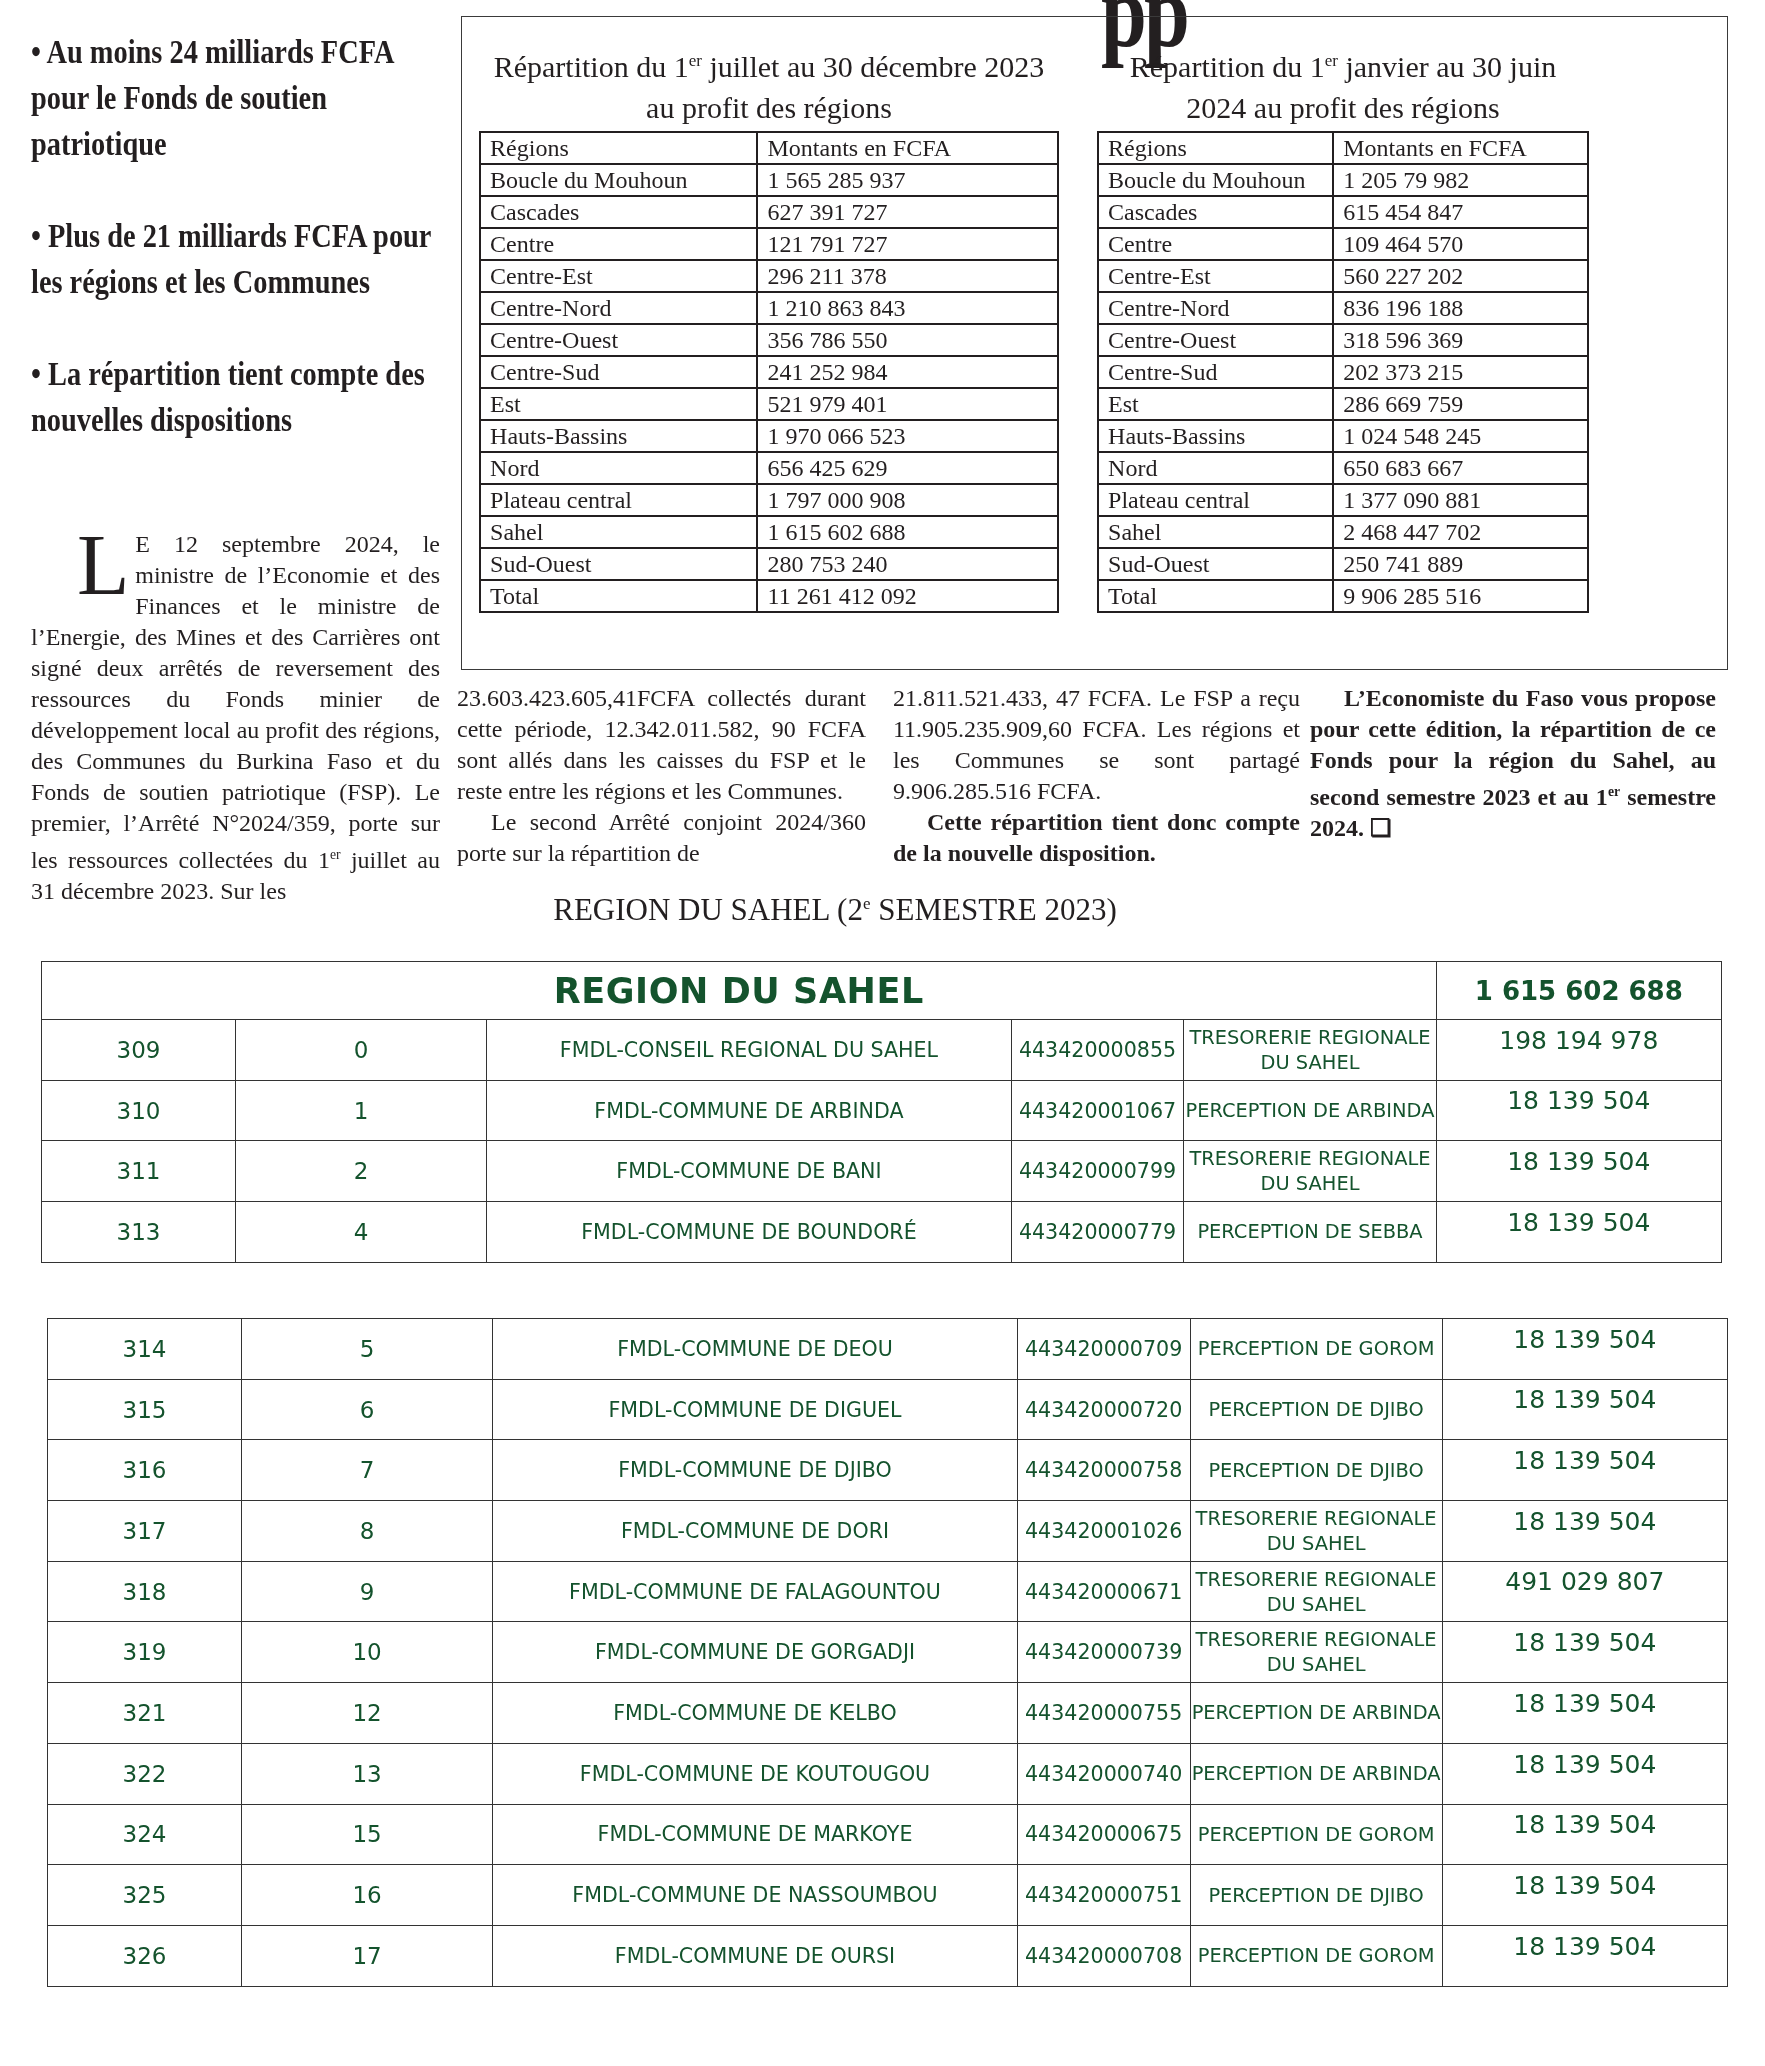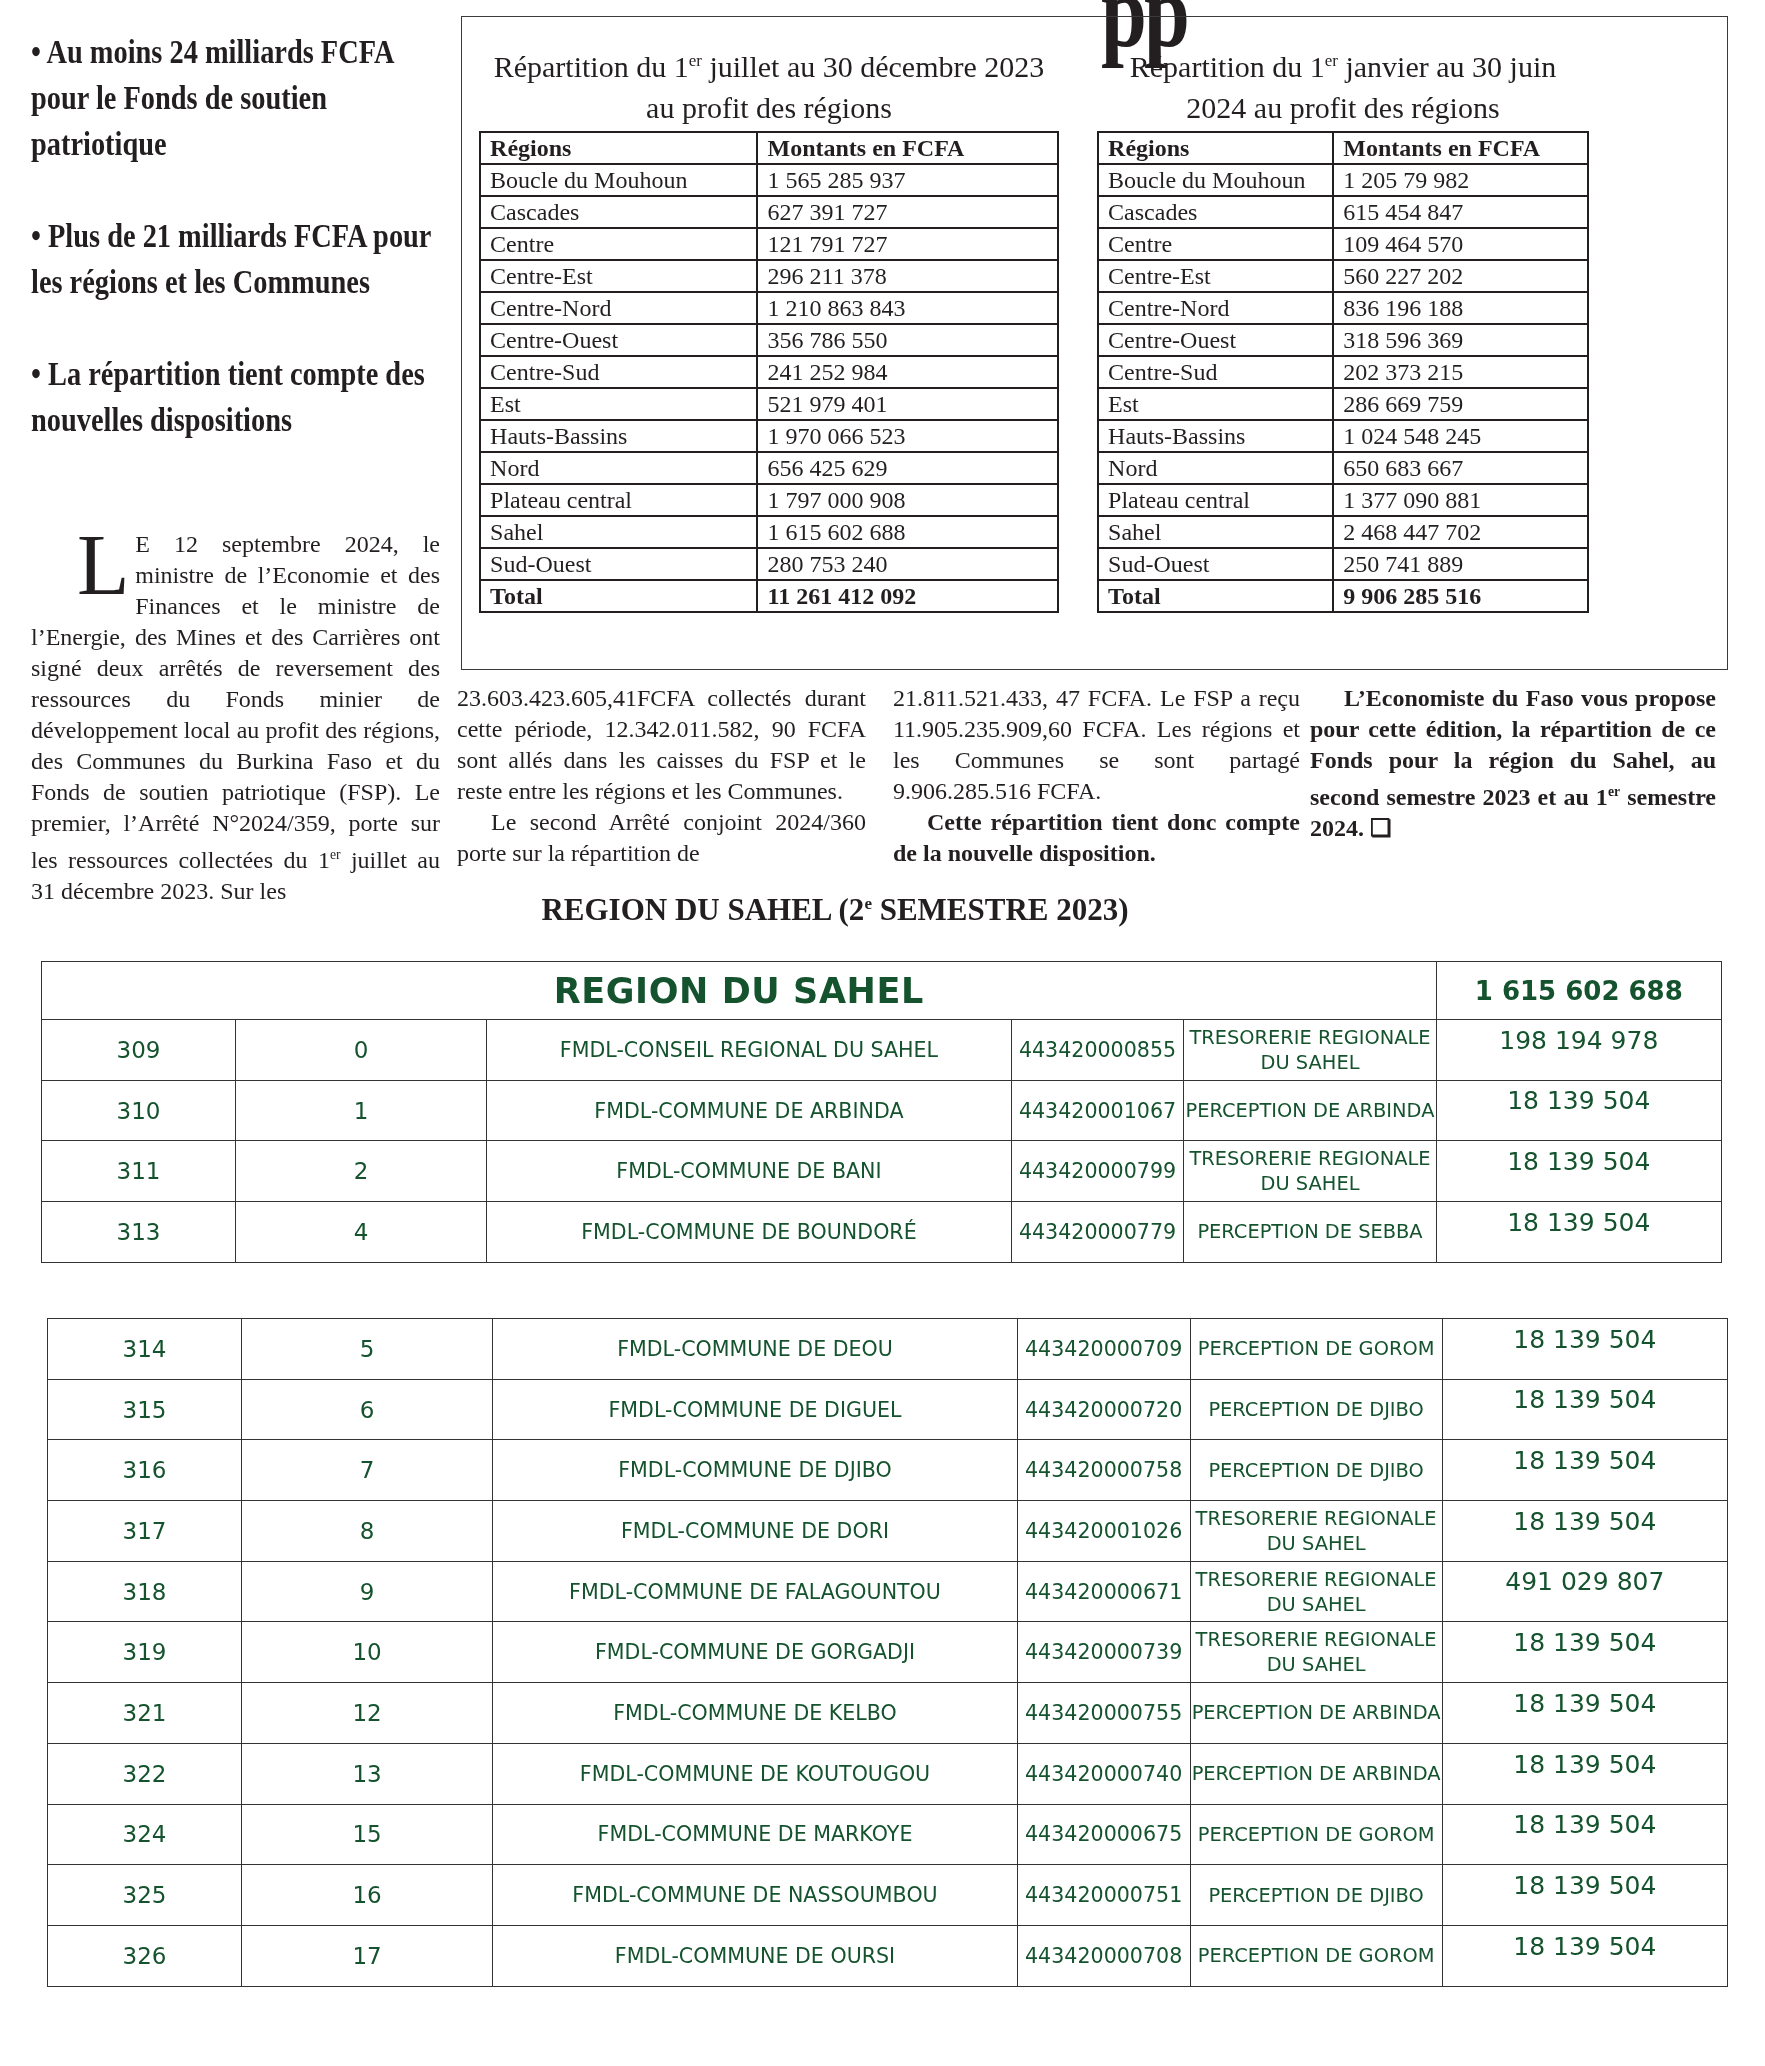--- a/index.html
+++ b/index.html
@@ -12,35 +12,35 @@
   .bullet { font-family:"Liberation Serif", serif; font-weight:bold; font-size:33px; line-height:46px; margin-bottom:46px; transform:scaleX(0.86); transform-origin:left top; width:486px; }
 
   .box { position:absolute; left:461px; top:16px; width:1265px; height:652px; border:1.7px solid #3a3a3a; }
   .tblwrap { position:absolute; top:23px; }
   .tblwrap.left { left:17px; width:580px; }
   .tblwrap.right { left:635px; width:492px; }
   .tbltitle { font-family:"Liberation Serif", serif; font-weight:normal; font-size:30px; line-height:41px; text-align:center; }
   .tbltitle sup { font-size:17px; }
   table.rep { border-collapse:collapse; width:100%; margin-top:3.4px; font-family:"Liberation Serif", serif; font-size:24px; }
   table.rep td, table.rep th { border:2.9px solid #231f20; height:30px; padding:0 9.1px; text-align:left; font-weight:normal; line-height:30px; }
-  table.rep th, table.rep tr.total td { font-weight:bold;margin-left:13px; }
+  table.rep th, table.rep tr.total td { font-weight:normal;margin-left:13px; }
   table.rep td:first-child, table.rep th:first-child { width:48%; }
 
   .col { position:absolute; font-family:"Liberation Serif", serif; font-size:24px; line-height:31px; text-align:justify; }
   .col p { margin:0; }
   .c1 { left:31px; top:529px; width:409px; }
   .c2 { left:457px; top:683px; width:409px; }
   .c3 { left:893px; top:683px; width:407px; }
   .c4 { left:1310px; top:683px; width:406px; font-weight:bold; }
   .drop { float:left; font-size:86px; line-height:63px; margin:4.6px 5.7px 0 46px; }
   .indent { text-indent:34px; }
   .bold { font-weight:bold; }
   .col sup { font-size:13.7px; }
 
-  .sectitle { position:absolute; left:0; width:1670px; top:892px; text-align:center; font-family:"Liberation Serif", serif; font-weight:bold; font-size:31px; }
+  .sectitle { position:absolute; left:0; width:1670px; top:892px; text-align:center; font-family:"Liberation Serif", serif; font-weight:normal; font-size:31px; }
   .sectitle sup { font-size:17px; }
 
   table.sahel { position:absolute; border-collapse:collapse; font-family:"DejaVu Sans", sans-serif; font-size:23px; color:#14532d; }
   table.sahel td { border:1.7px solid #333; text-align:center; vertical-align:middle; padding:0; }
   table.sahel.t1 { left:41px; top:961px; width:1681px; }
   table.sahel.t2 { left:47px; top:1318px; width:1681px; }
   .reghead td { height:57px; }
   .reghead .regname { font-size:35px; font-weight:bold; letter-spacing:0.6px; }
   .reghead .regtotal { font-size:26px; font-weight:bold; }
   table.sahel tr.row td { height:54px; }

